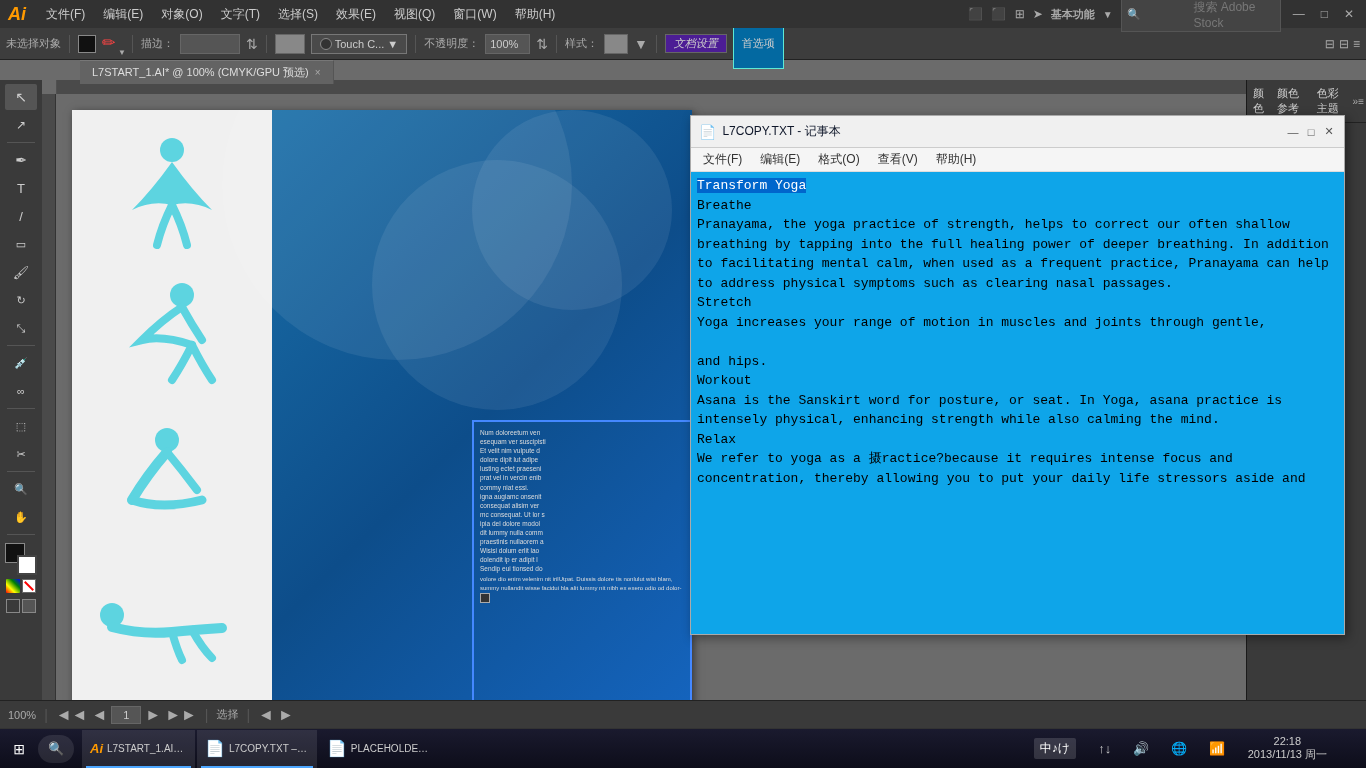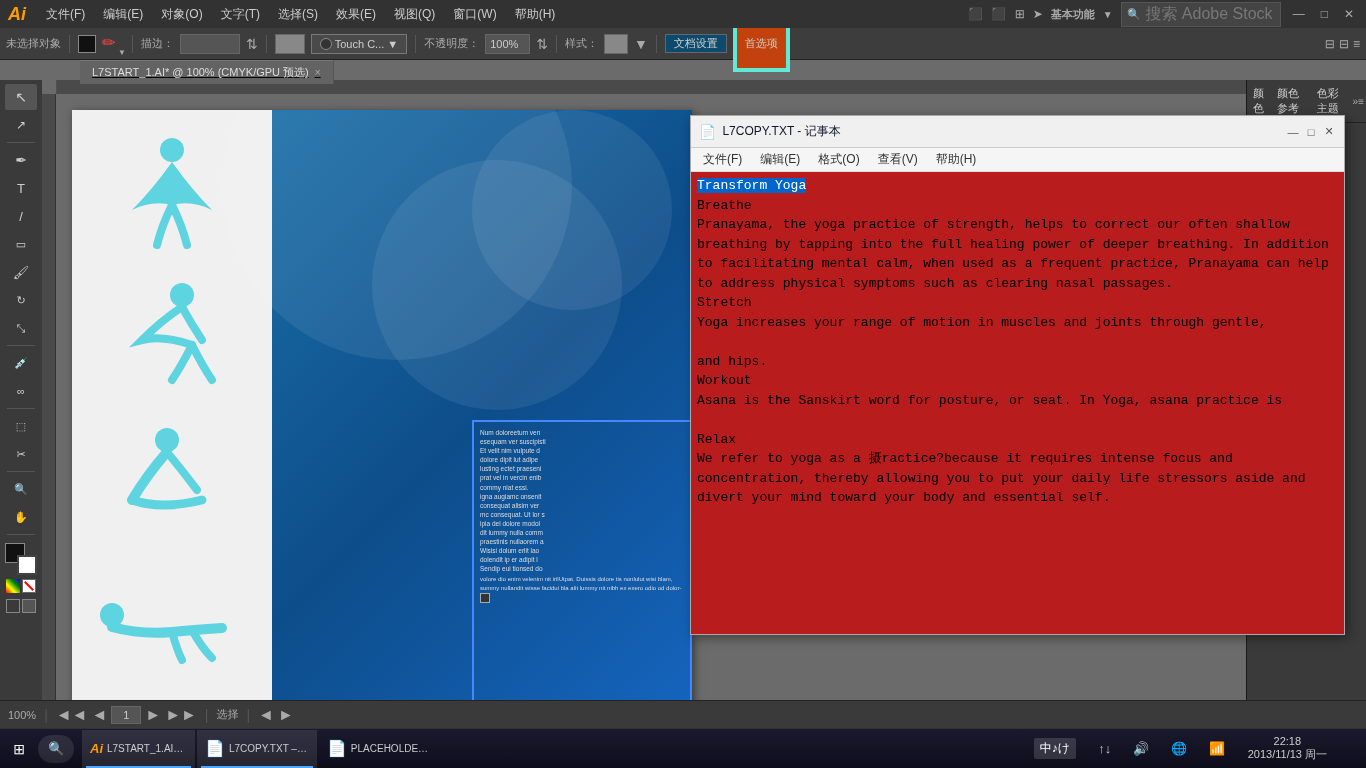--- a/index.html
+++ b/index.html
@@ -41,21 +41,20 @@
     .touch-btn {
       background: #4a4a4a; border: 1px solid #777; color: #ccc;
       font-size: 11px; padding: 1px 8px; height: 20px; display: flex; align-items: center; gap: 3px;
     }
     .circle-dot { width: 12px; height: 12px; background: #333; border-radius: 50%; border: 1px solid #888; }
 
     
     .tab-bar {
       position: absolute; top: 60px; left: 80px; display: flex; 
       z-index: 98;
-      text-decoration: underline;
     }
     .tab {
       background: #5a5a5a; color: #ddd; font-size: 11px;
       padding: 4px 12px; border-top: 1px solid #777; border-right: 1px solid #555;
       display: flex; align-items: center; gap: 6px; cursor: pointer;
     }
     .tab.active { background: #636363; }
     .tab-close { color: #aaa; cursor: pointer; font-size: 10px; }
 
     
@@ -120,21 +119,21 @@
     .notepad-controls { display: flex; gap: 4px; }
     .notepad-btn { width: 14px; height: 14px; font-size: 11px; cursor: pointer; color: #555; display: flex; align-items: center; justify-content: center; }
     .notepad-menubar {
       background: #f5f5f5; height: 24px; display: flex; align-items: center;
       padding: 0 4px; border-bottom: 1px solid #ddd; flex-shrink: 0; gap: 2px;
     }
     .notepad-menu-item { font-size: 12px; color: #333; padding: 2px 8px; cursor: pointer; }
     .notepad-content {
       flex: 1; overflow-y: scroll; padding: 4px 6px;
       font-family: 'Courier New', monospace; font-size: 13px; line-height: 1.5;
-      color: #000; background: #b91c1c;
+      color: #000; background: #0ea5e9;
     }
     .notepad-selected { background: #0066cc; color: white; }
     .status-nav { display: flex; align-items: center; gap: 4px; }
 
     
     .taskbar {
       position: absolute; bottom: 0; left: 0; width: 100%; height: 40px;
       background: linear-gradient(to bottom, #1a1a2e, #0d0d1a);
       display: flex; align-items: center; padding: 0 4px; z-index: 300;
       border-top: 1px solid #333;
@@ -217,21 +216,21 @@
   </div>
   <div class="menu-right">
     <span class="top-icon">⬛</span>
     <span class="top-icon">⬛</span>
     <span class="top-icon">⊞</span>
     <span class="top-icon">➤</span>
     <span style="color:#aaa;font-size:11px;font-weight:bold;">基本功能</span>
     <span style="color:#aaa;font-size:10px;">▼</span>
     <div class="search-box">
       <span style="font-size:11px;">🔍</span>
-      <span style="font-size:16px;color:#777;">搜索 Adobe Stock</span>
+      <span style="font-size:12px;color:#777;margin-left:48px;">搜索 Adobe Stock</span>
     </div>
     <span class="win-btn">—</span>
     <span class="win-btn">□</span>
     <span class="win-btn">✕</span>
   </div>
 </div>
 
 <div class="toolbar">
   <span style="color:#aaa;font-size:11px;font-family:Liberation Serif, serif;">未选择对象</span>
   <div class="toolbar-sep"></div>
@@ -254,22 +253,22 @@
   </div>
   <div class="toolbar-sep"></div>
   <span style="color:#aaa;font-size:11px;">不透明度：</span>
   <input type="text" style="width: 45px; height: 20px; background: rgb(85, 85, 85); border: 1px solid rgb(102, 102, 102); color: rgb(204, 204, 204); font-size: 11px; padding: 0px 4px;" value="100%">
   <span style="color:#aaa;font-size:14px;">⇅</span>
   <div class="toolbar-sep"></div>
   <span style="color:#aaa;font-size:11px;">样式：</span>
   <div style="width:24px;height:20px;background:#888;border:1px solid #666;"></div>
   <span style="color:#aaa;font-size:14px;">▼</span>
   <div class="toolbar-sep"></div>
-  <button style="background:#0c4a6e;border:1px solid #666;color:#ccc;font-size:11px;padding:1px 8px;cursor:pointer;">文档设置</button>
-  <button style="background:#c2410c;border:4px solid #5eead4;color:#ccc;font-size:11px;padding:17px 8px;cursor:pointer;">首选项</button>
+  <button style="background:#4c1d95;border:1px solid #666;color:#ccc;font-size:11px;padding:1px 8px;cursor:pointer;font-style:italic;">文档设置</button>
+  <button style="background:#0369a1;border:1px solid #5eead4;color:#ccc;font-size:11px;padding:17px 8px;cursor:pointer;">首选项</button>
   <div style="margin-left:auto;display:flex;gap:4px;">
     <span style="color:#aaa;font-size:12px;">⊟</span>
     <span style="color:#aaa;font-size:12px;">⊟</span>
     <span style="color:#aaa;font-size:12px;">≡</span>
   </div>
 </div>
 
 <div class="tab-bar">
   <div class="tab active">
     <span>L7START_1.AI* @ 100% (CMYK/GPU 预选)</span>
@@ -429,25 +428,24 @@
     <span>Pranayama, the yoga practice of strength, helps to correct our often shallow</span><br>
     <span>breathing by tapping into the full healing power of deeper breathing. In addition</span><br>
     <span>to facilitating mental calm, when used as a frequent practice, Pranayama can help</span><br>
     <span>to address physical symptoms such as clearing nasal passages.</span><br>
     <span>Stretch</span><br>
     <span>Yoga increases your range of motion in muscles and joints through gentle,</span><br>
     <br>
     <span>and hips.</span><br>
     <span>Workout</span><br>
     <span>Asana is the Sanskirt word for posture, or seat. In Yoga, asana practice is</span><br>
-    <br>
+    <span>intensely physical, enhancing strength while also calming the mind.</span><br>
     <span>Relax</span><br>
     <span>We refer to yoga as a 摄ractice?because it requires intense focus and</span><br>
     <span>concentration, thereby allowing you to put your daily life stressors aside and</span><br>
-    <span>divert your mind toward your body and essential self.</span>
   </div>
 </div>
 
 <div class="ai-status-bar">
   <div class="status-nav">
     <span style="color:#aaa;font-size:11px;">100%</span>
     <span style="color:#555;font-size:14px;margin:0 4px;">|</span>
     <span style="color:#aaa;cursor:pointer;">◄◄</span>
     <span style="color:#aaa;cursor:pointer;">◄</span>
     <input type="text" value="1" style="width: 30px; height: 18px; background: rgb(85, 85, 85); border: 1px solid rgb(102, 102, 102); color: rgb(204, 204, 204); font-size: 11px; text-align: center;">

